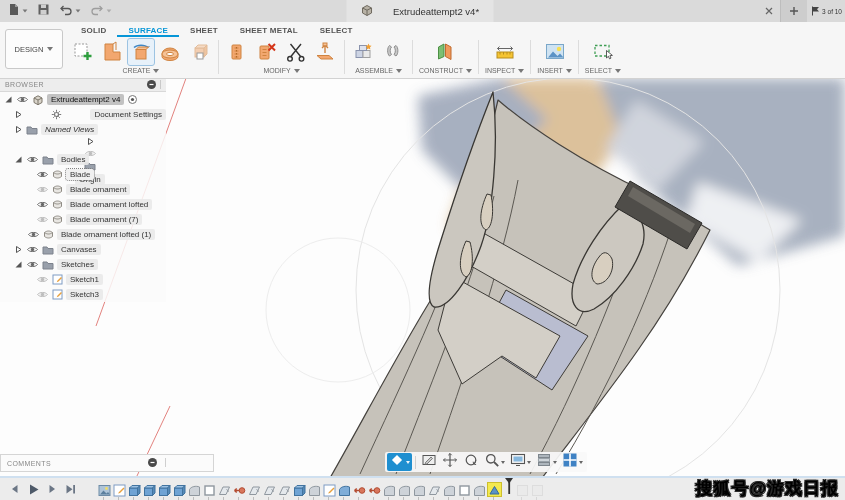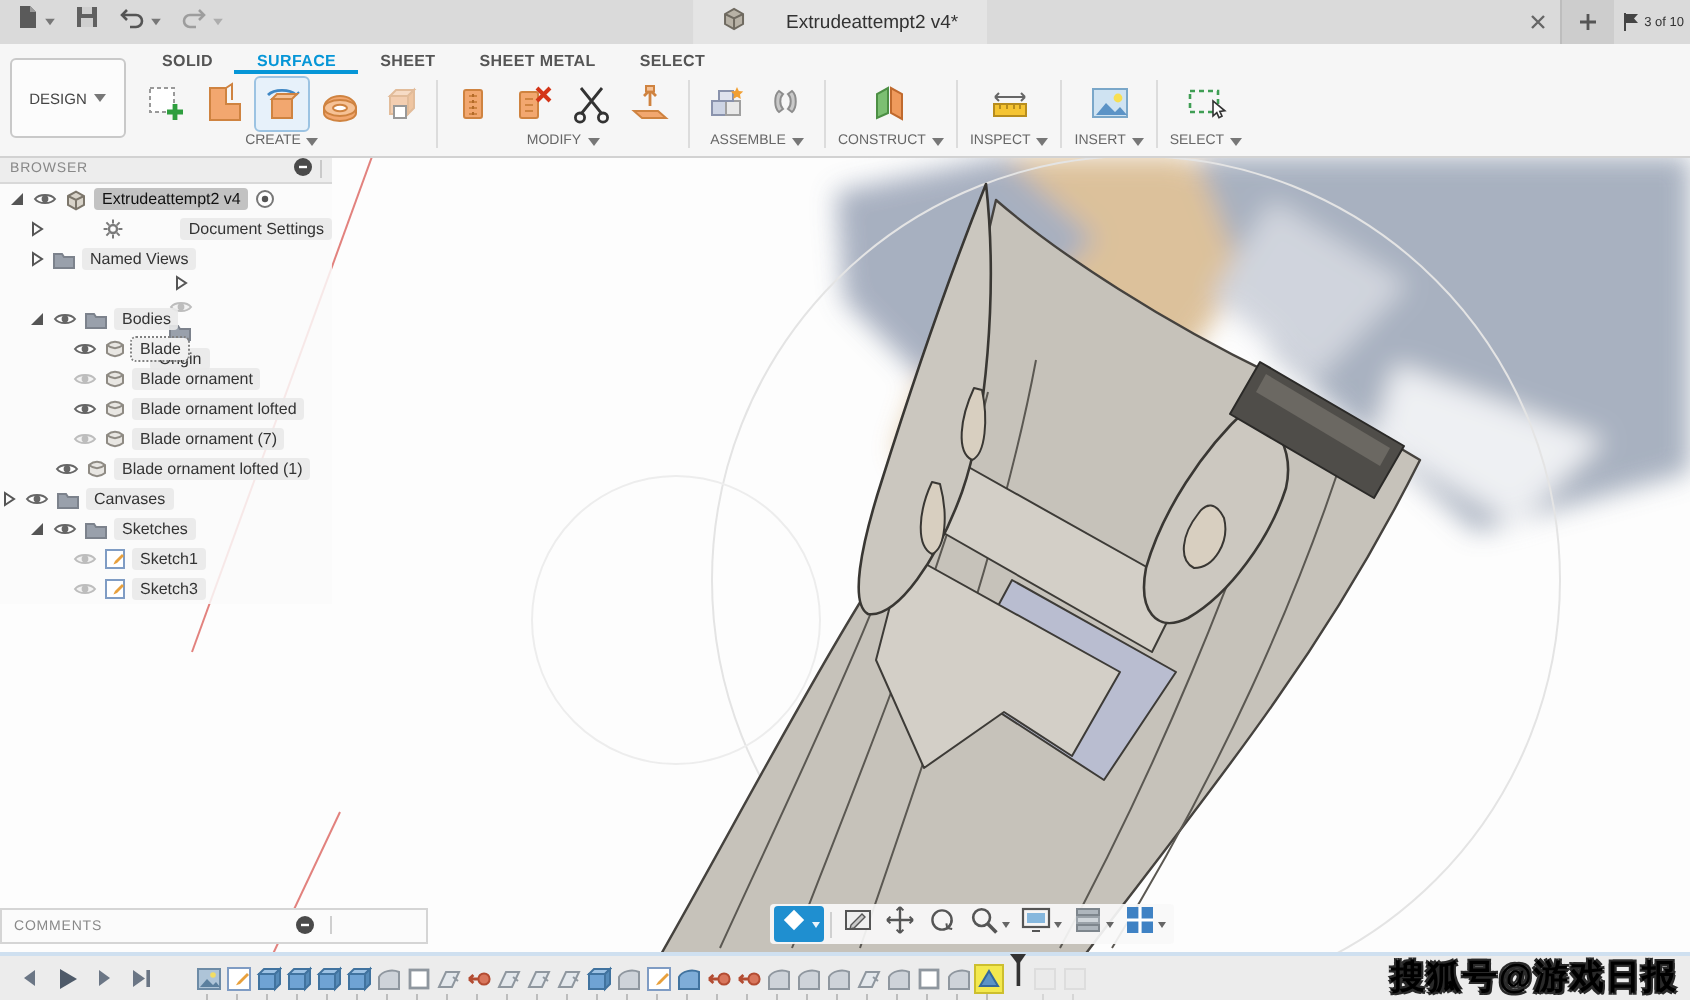--- a/index.html
+++ b/index.html
@@ -425,21 +425,21 @@
             </svg>
           </span>
           <span class="tr-glyph">
             <svg width="11" height="11" viewBox="0 0 11 11">
               <circle cx="5.5" cy="5.5" r="2" fill="none" stroke="#7a7a7a" stroke-width="1.2"></circle>
               <path d="M5.5 .8v2M5.5 8.2v2M.8 5.5h2M8.2 5.5h2M2.2 2.2l1.4 1.4M7.4 7.4l1.4 1.4M8.8 2.2 7.4 3.6M3.6 7.4 2.2 8.8" stroke="#7a7a7a"></path>
             </svg>
           </span>
           <span class="tr-label">Document Settings</span>
         </div>
-        <div class="tree-row" style="padding-left: 14px;">
+        <div class="tree-row" style="padding-left: 14px; font-style: italic;">
           <span class="tr-arrow">
             <svg width="9" height="9" viewBox="0 0 9 9">
               <path d="M2.5 1.5 7 4.5 2.5 7.5Z" fill="none" stroke="#555"></path>
             </svg>
           </span>
           <span class="tr-glyph">
             <svg width="12" height="10" viewBox="0 0 12 10">
               <path d="M1 2h4l1 1.5h5V9H1Z" fill="#99a0ab" stroke="#7c828c"></path>
             </svg>
           </span>
@@ -556,21 +556,21 @@
             </svg>
           </span>
           <span class="tr-glyph">
             <svg width="11" height="11" viewBox="0 0 11 11">
               <path d="M1.5 3.5c2.5-2 5.5-2 8 0v4c-2.5 2-5.5 2-8 0Z" fill="#e8e6e2" stroke="#8f8b84"></path>
               <path d="M1.5 3.5c2.5 2 5.5 2 8 0" fill="none" stroke="#8f8b84"></path>
             </svg>
           </span>
           <span class="tr-label">Blade ornament lofted (1)</span>
         </div>
-        <div class="tree-row" style="">
+        <div class="tree-row" style="padding-left: 14px;">
           <span class="tr-arrow">
             <svg width="9" height="9" viewBox="0 0 9 9">
               <path d="M2.5 1.5 7 4.5 2.5 7.5Z" fill="none" stroke="#555"></path>
             </svg>
           </span>
           <span class="tr-glyph">
             <svg width="13" height="9" viewBox="0 0 13 9">
               <path d="M1.5 4.5C3.5 1.8 9.5 1.8 11.5 4.5 9.5 7.2 3.5 7.2 1.5 4.5Z" fill="#fff" stroke="#666"></path>
               <circle cx="6.5" cy="4.5" r="1.7" fill="#666"></circle>
             </svg>

